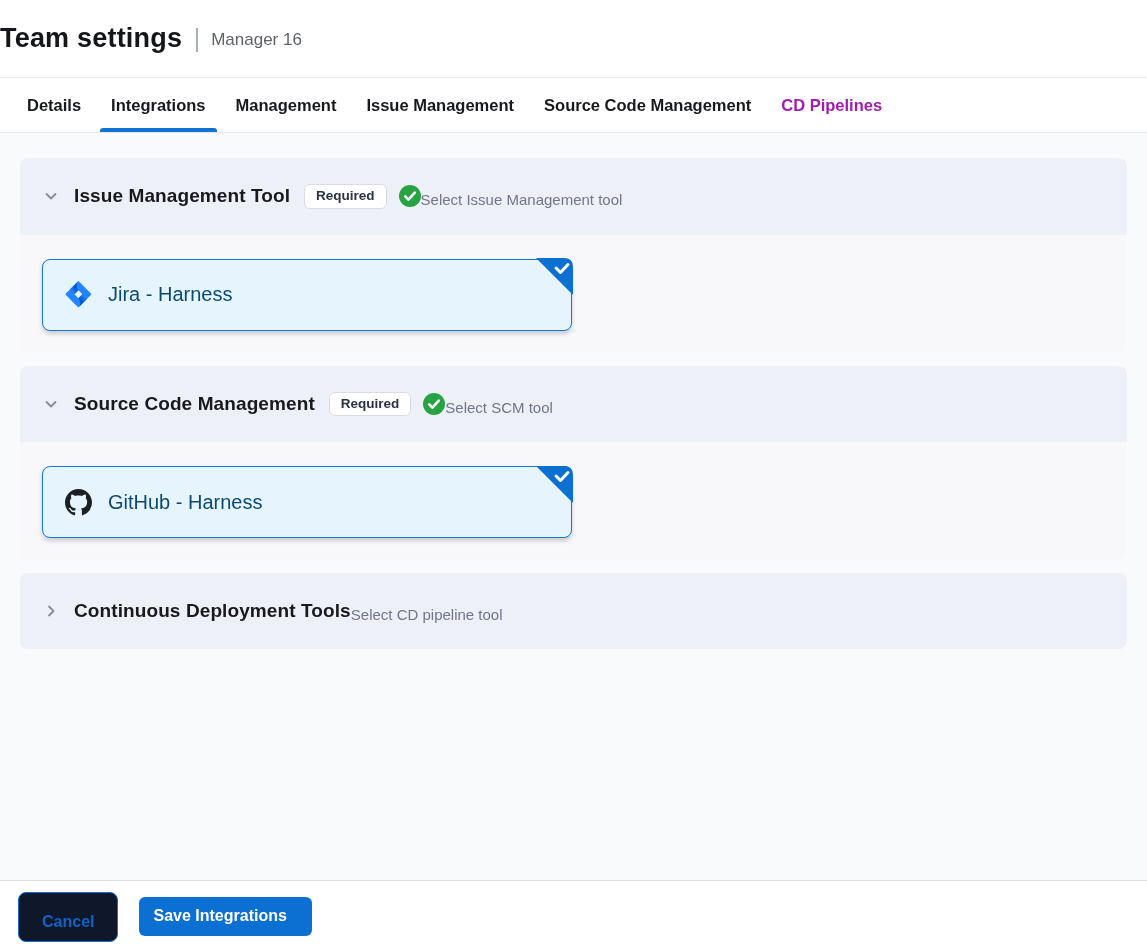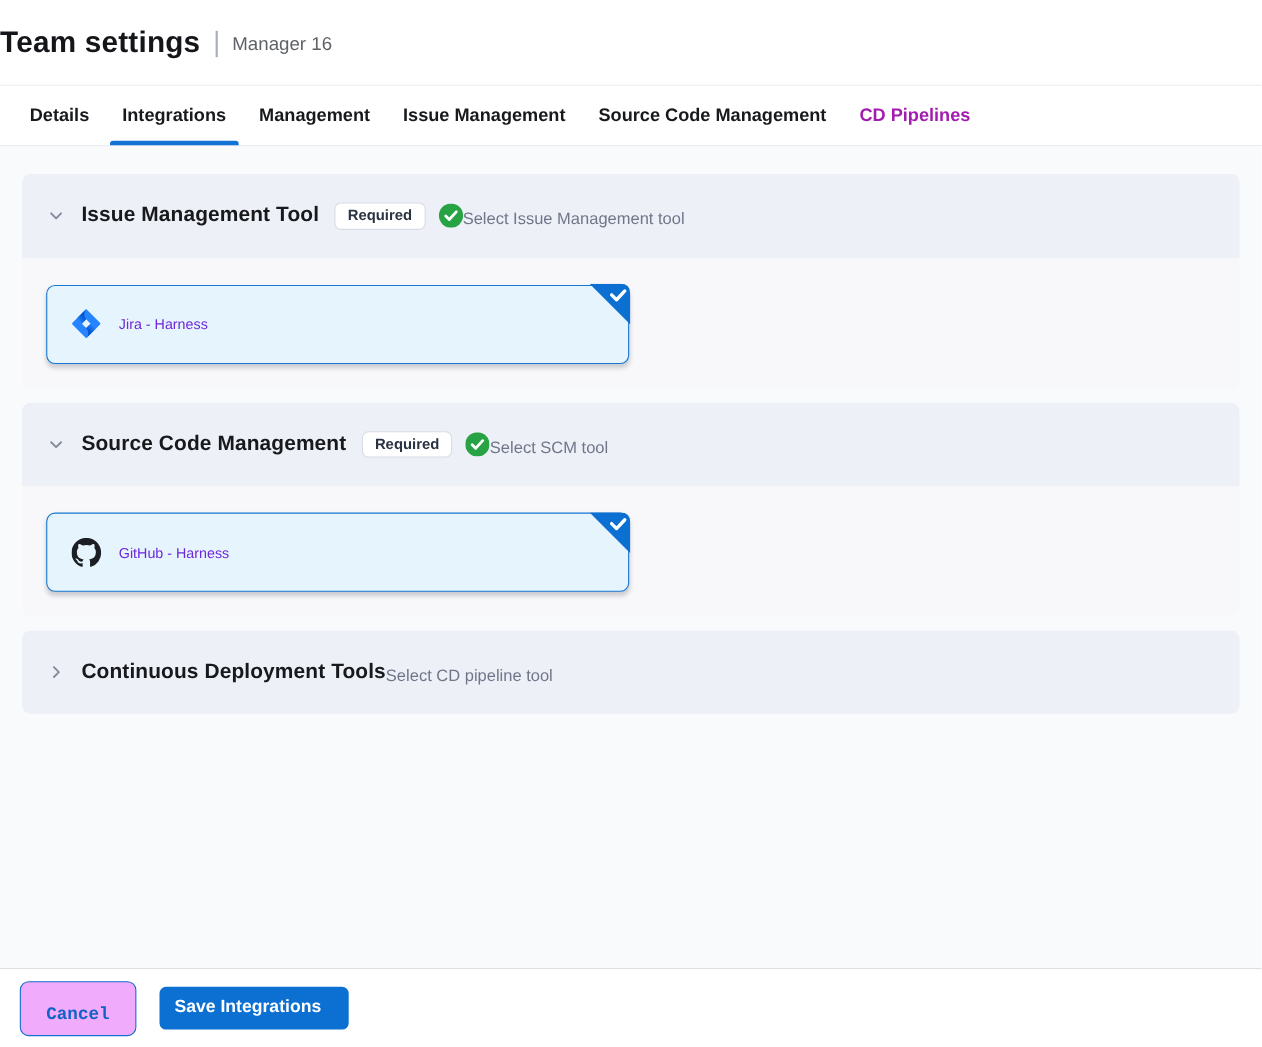--- a/index.html
+++ b/index.html
@@ -102,40 +102,39 @@
     background:#e6f5fd;
     border:1.5px solid #1777d3;
     border-radius:8px;
     display:flex;
     align-items:center;
     padding-left:22px;
     cursor:pointer;
     box-shadow:0 3px 4px rgba(90,95,105,.28);
   }
   .tool-icon{ width:27px; height:27px; flex:0 0 27px; }
-  .tool-label{ margin-left:16px; font-size:13px; font-weight:500; color:#6d28d9; }
+  .tool-label{ margin-left:16px; font-size:20px; font-weight:500; color:#0c4a6e; }
   .corner-check{ position:absolute; top:-1.5px; right:-1.5px; width:37px; height:37px; }
 
   
   .footer{
     height:72px;
     background:#fff;
     border-top:1px solid #dcdee3;
     display:flex;
     align-items:center;
     padding-left:18px;
   }
   .btn{ font-family:"Liberation Sans", sans-serif; font-size:16px; font-weight:700; cursor:pointer; }
   .btn-cancel{
-    background:#f0abfc;
+    background:#0f172a;
     color:#0f62c6;
     border:1.5px solid #146fd0;
     border-radius:8px;
     padding:20px 23px 10px 23px;
-    font-family:Liberation Mono, monospace;
   }
   .btn-save{
     margin-left:21px;
     background:#0b70d2;
     color:#fff;
     border:none;
     border-radius:6px;
     padding:10px 25px 11px 14px;
   }
 </style>

